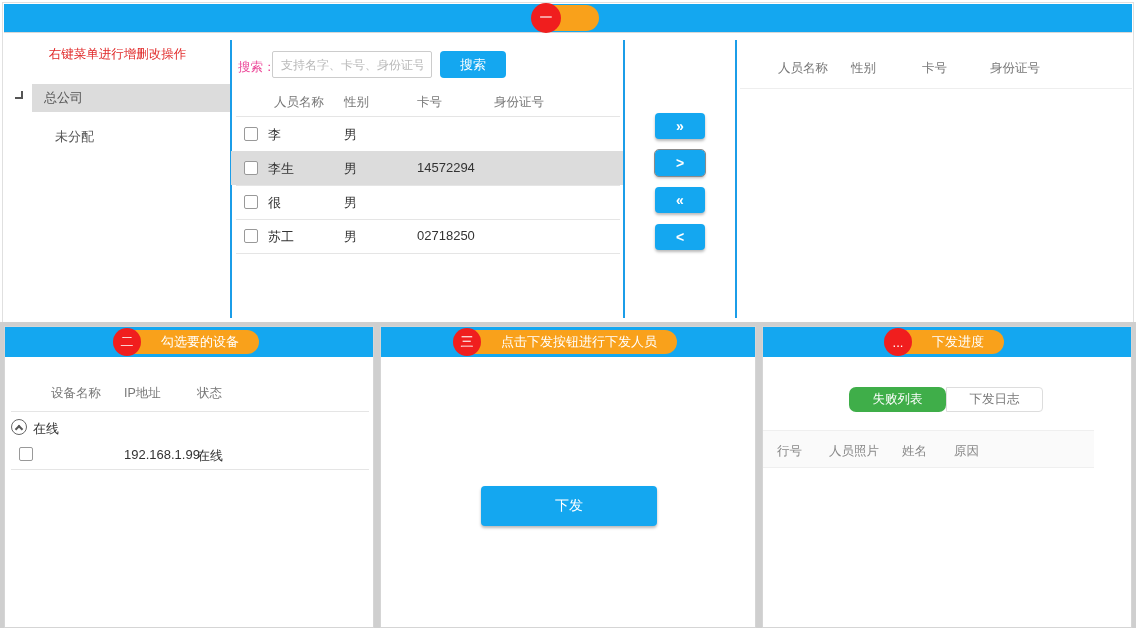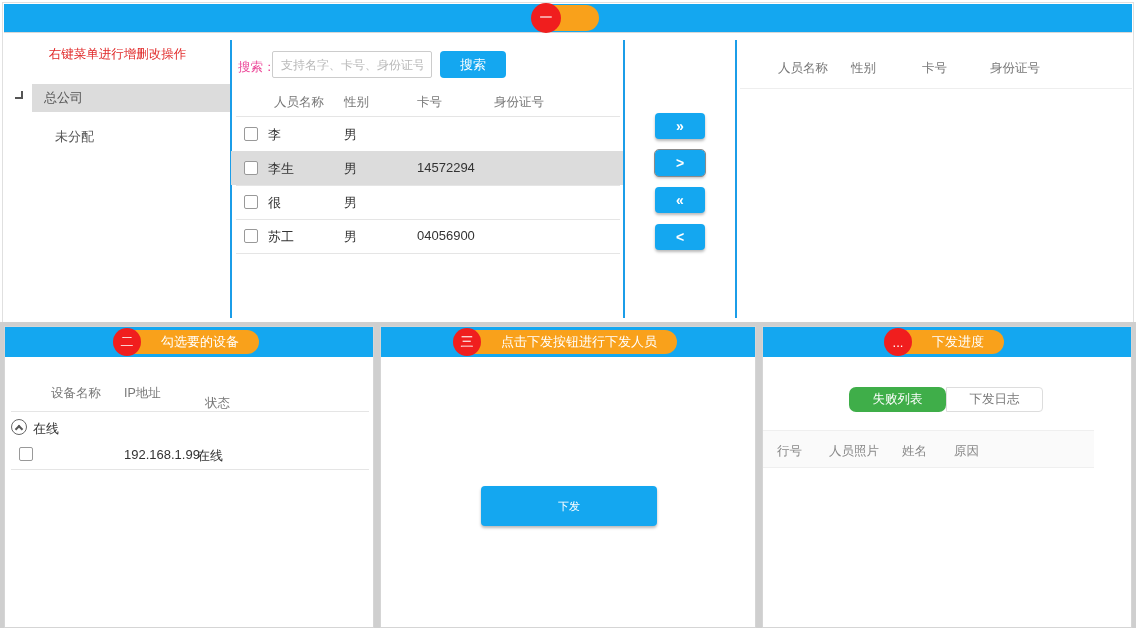--- a/index.html
+++ b/index.html
@@ -119,21 +119,21 @@
   <span class="cell" style="left:37px; top:9px;">很</span>
   <span class="cell" style="left:113px; top:9px;">男</span>
   <span class="cell" style="left:186px; top:9px;"></span>
 </div>
 <div class="hline" style="left:236px; top:219px; width:384px;"></div>
 
 <div class="abs" style="left:231px; top:219px; width:392px; height:34px;">
   <span class="cb" style="left:13px; top:10px;"></span>
   <span class="cell" style="left:37px; top:9px;">苏工</span>
   <span class="cell" style="left:113px; top:9px;">男</span>
-  <span class="cell" style="left:186px; top:9px;">04056900</span>
+  <span class="cell" style="left:186px; top:9px;">02718250</span>
 </div>
 <div class="hline" style="left:236px; top:253px; width:384px;"></div>
 
 <div class="vline-blue" style="left:623px; top:40px; height:278px;"></div>
 <button class="btn-blue xfer" style="top:113px;">»</button>
 <button class="btn-blue xfer focused" style="top:150px;">&gt;</button>
 <button class="btn-blue xfer" style="top:187px;">«</button>
 <button class="btn-blue xfer" style="top:224px;">&lt;</button>
 <div class="vline-blue" style="left:735px; top:40px; height:278px;"></div>
 
@@ -147,21 +147,21 @@
 
 <div class="panel" style="left:4px; width:370px;">
   <div class="bluebar">
     <div class="badge" style="height:24px;">
       <span class="num" style="width:28px; height:28px;">二</span>
       <span>勾选要的设备</span>
     </div>
   </div>
   <span class="colhead" style="left:46px; top:58px;">设备名称</span>
   <span class="colhead" style="left:119px; top:58px;">IP地址</span>
-  <span class="colhead" style="left:192px; top:68px;margin-left:8px;">状态</span>
+  <span class="colhead" style="left:192px; top:58px;">状态</span>
   <div class="hline" style="left:6px; top:84px; width:358px;"></div>
 
   <div class="abs" style="left:0; top:90px; width:368px; height:24px;">
     <span class="circle-chev" style="left:6px; top:2px;">
         <i></i>
       </span>
     <span class="cell" style="left:28px; top:3px;">在线</span>
   </div>
 
   <div class="abs" style="left:0; top:116px; width:323px; height:26px;">
@@ -172,21 +172,21 @@
   <div class="hline" style="left:6px; top:142px; width:358px;"></div>
 </div>
 
 <div class="panel" style="left:380px; width:376px;">
   <div class="bluebar">
     <div class="badge" style="height:24px;">
       <span class="num" style="width:28px; height:28px;">三</span>
       <span>点击下发按钮进行下发人员</span>
     </div>
   </div>
-  <button class="btn-blue abs" style="left:100px; top:159px; width:176px; height:40px; font-size:11px;">下发</button>
+  <button class="btn-blue abs" style="left:100px; top:159px; width:176px; height:40px; font-size:14px;">下发</button>
 </div>
 
 <div class="panel" style="left:762px; width:370px;">
   <div class="bluebar">
     <div class="badge" style="height:24px;">
       <span class="num" style="width:28px; height:28px;">...</span>
       <span>下发进度</span>
     </div>
   </div>
 

